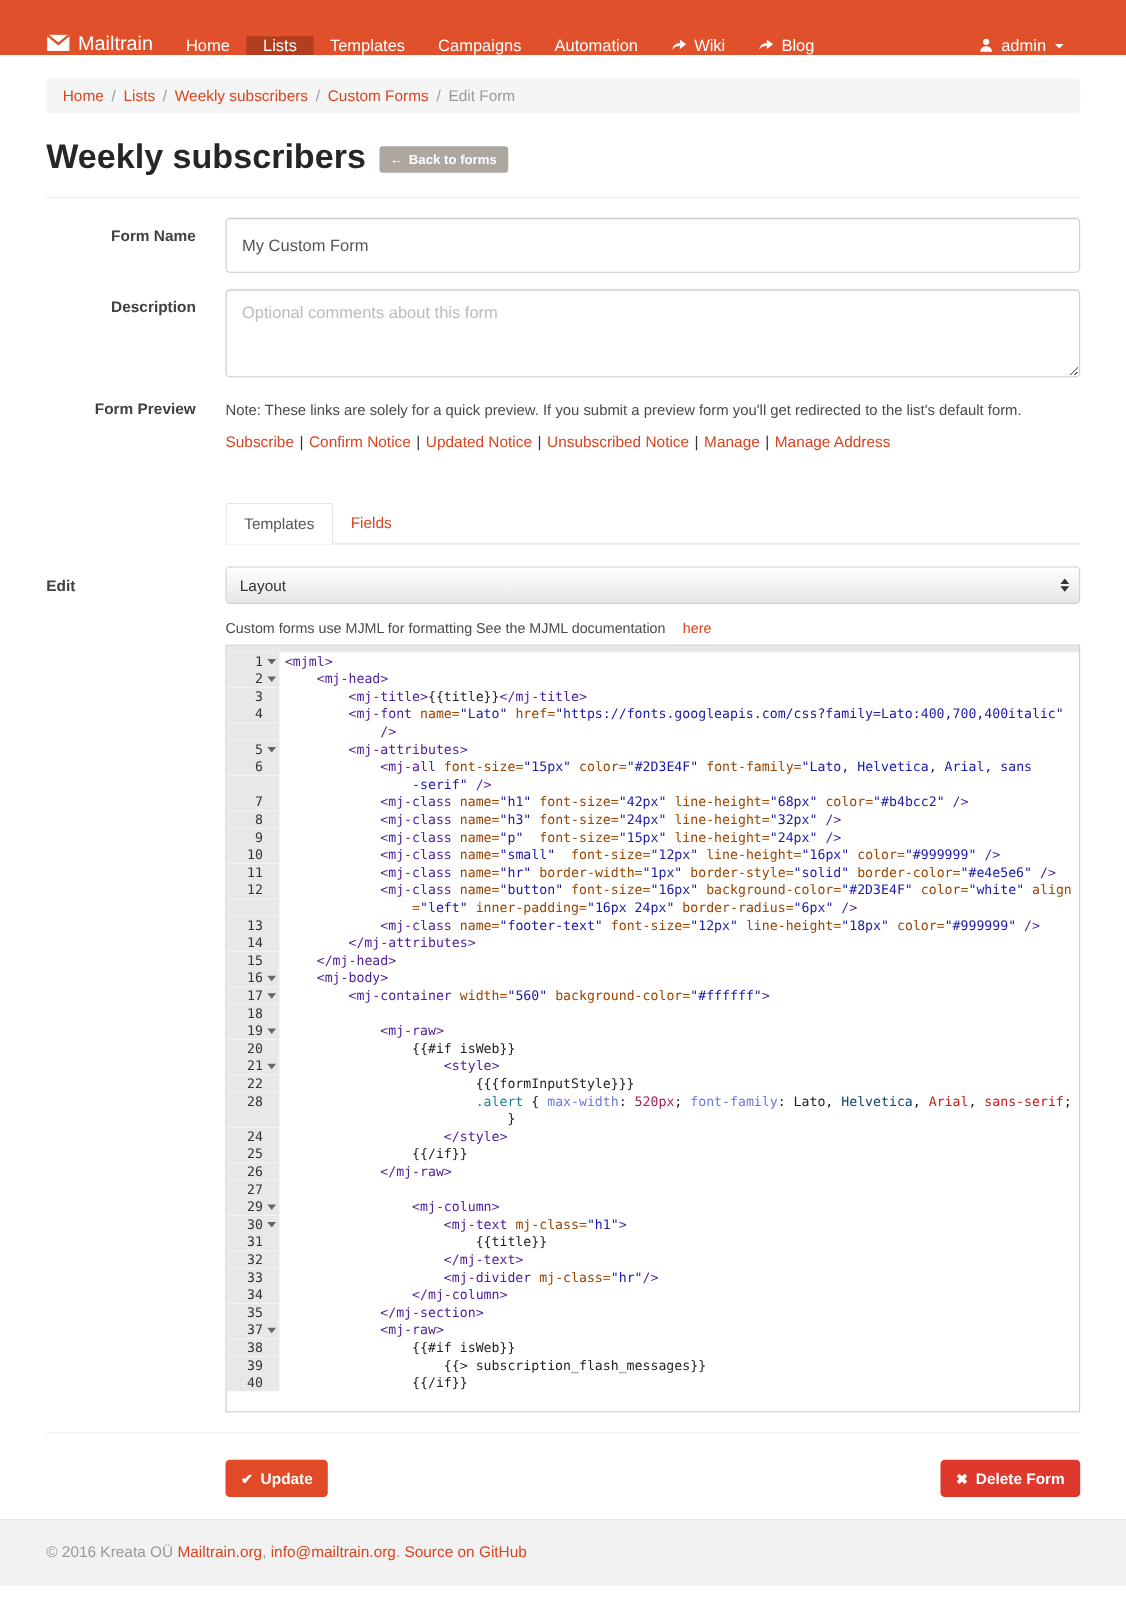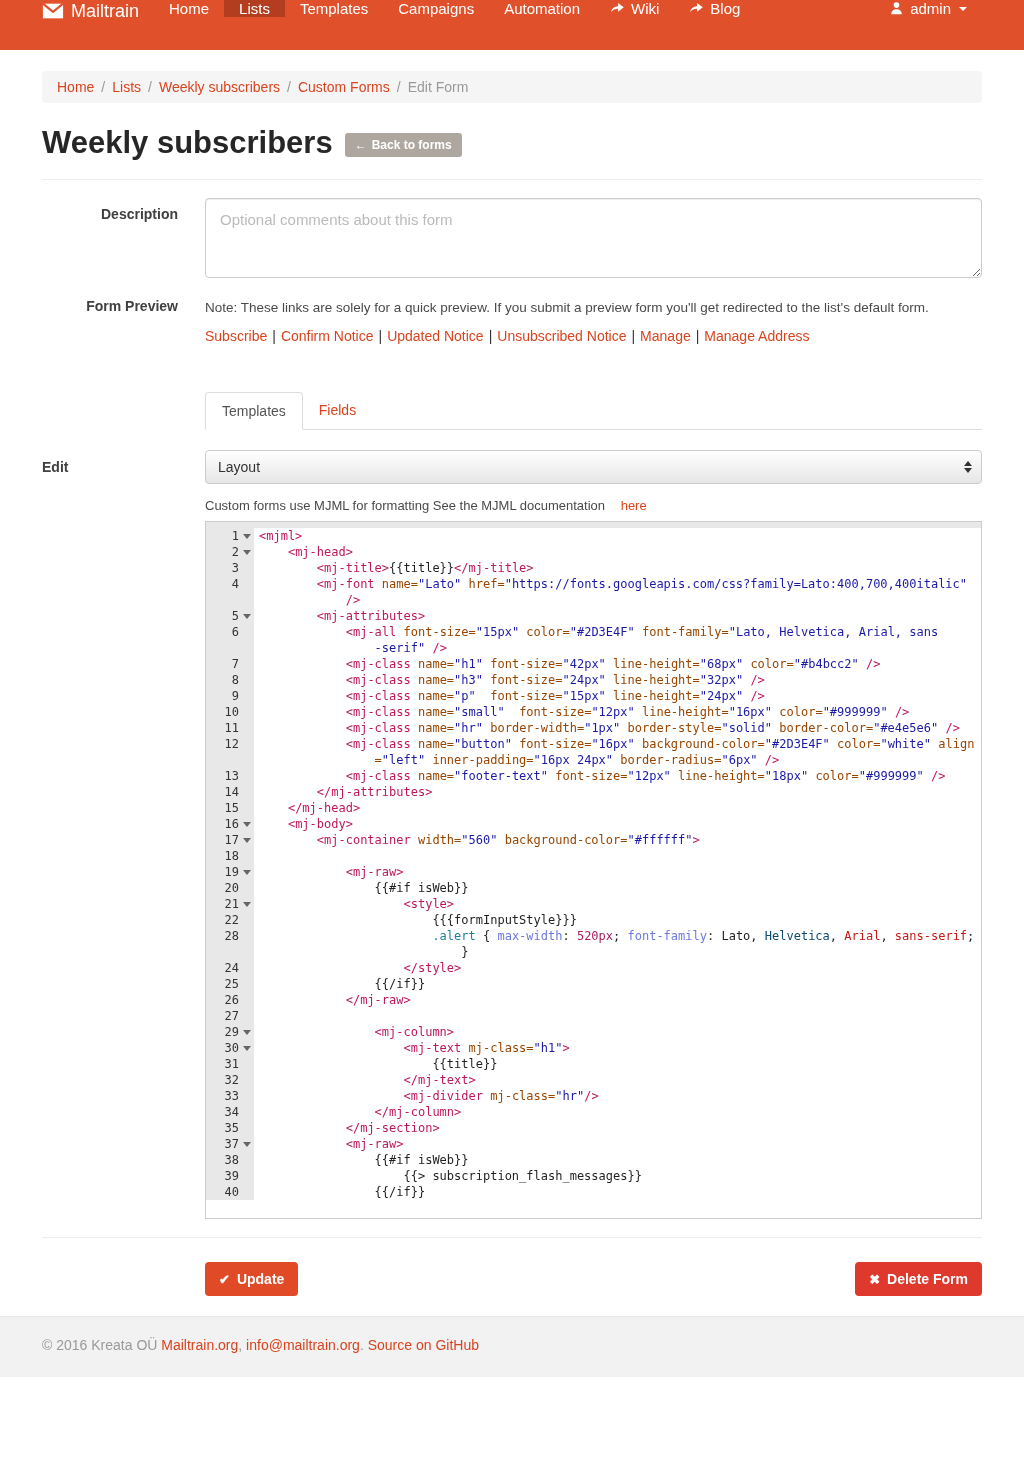--- a/index.html
+++ b/index.html
@@ -6,21 +6,21 @@
   html, body { margin:0; padding:0; }
   body {
     width: 1024px; min-height: 1459px; background:#fff;
     font-family: "Liberation Sans", sans-serif; font-size:14px; color:#333;
   }
   a { text-decoration:none; cursor:pointer; }
   .container { width: 970px; margin: 0 auto; padding: 0 15px; }
 
   
   .navbar { height:50px; background:#E0512B; }
-  .nav-inner { display:flex; align-items:flex-start; height:50px; }
+  .nav-inner { display:flex; align-items:flex-end; height:50px; }
   .brand { display:flex; align-items:center; gap:7px; color:#fff; font-size:18px; padding:0 15px 0 0; }
   .nav-items { display:flex; align-items:stretch; }
   .nav-item { display:flex; align-items:center; gap:6px; color:#fff; font-size:15px; padding:0 15px; }
   .nav-item.active { background:#B23E1F; }
   .nav-user { margin-left:auto; display:flex; align-items:center; gap:6px; color:#fff; font-size:15px; padding:0 15px; }
   .caret { width:0; height:0; border-left:4px solid transparent; border-right:4px solid transparent; border-top:4px solid #fff; margin-left:2px; }
 
   
   .breadcrumb { margin-top:21px; background:#F5F5F5; border-radius:4px; padding:8px 15px; font-size:14px; }
   .breadcrumb a { color:#D9441F; }
@@ -64,21 +64,21 @@
   .mjml-help { margin-left:163px; margin-top:14px; font-size:13px; color:#4A4A4A; }
   .mjml-help a { color:#D9441F;padding-left:12px; }
 
   
   .editor { margin-left:163px; margin-top:8px; border:1px solid #CCCCCC; height:698px; overflow:hidden; background:#fff; }
   .ed-top-strip { height:6px; background:#E8E8E8; }
   .ed-row { display:flex; height:16px; overflow:hidden; }
   .ed-gutter { flex:0 0 48px; background:#E8E8E8; color:#333; font:12px/16px "DejaVu Sans Mono", monospace; text-align:right; padding-right:15px; position:relative; }
   .fold { position:absolute; right:3px; top:6px; width:0; height:0; border-left:4px solid transparent; border-right:4px solid transparent; border-top:5px solid #666; }
   .ed-code { flex:1; margin:0; padding:0 0 0 5px; font:12px/16px "DejaVu Sans Mono", monospace; white-space:pre; color:#1F1F1F; min-height:16px; overflow:hidden; }
-  .tk-t { color:#be185d; }
+  .tk-t { color:#4c1d95; }
   .tk-a { color:#994500; }
   .tk-s { color:#1A1AA6; }
   .tk-p { color:#1F1F1F; }
   .tk-sel { color:#1E7F9E; }
   .tk-prop { color:#6D79DE; }
   .tk-num { color:#A71D5D; }
   .tk-grn { color:#0c4a6e; }
   .tk-red { color:#C41A16; }
 
   
@@ -151,20 +151,24 @@
 
   <div class="page-head">
     <span>Weekly subscribers</span>
     <button class="btn-back">
       <span>←</span>
       <span>Back to forms</span>
     </button>
   </div>
   <hr class="rule">
 
+  <div class="frm-row">
+    <label class="frm-label">Form Name</label>
+    <input class="ctrl" type="text" value="My Custom Form" style="">
+  </div>
 
   <div class="frm-row">
     <label class="frm-label">Description</label>
     <textarea class="ctrl" placeholder="Optional comments about this form" style=""></textarea>
   </div>
 
   <div class="frm-row">
     <label class="frm-label" style="padding-top:5px;">Form Preview</label>
     <div>
       <div class="preview-note">Note: These links are solely for a quick preview. If you submit a preview form you'll get redirected to the list's default form.</div>

